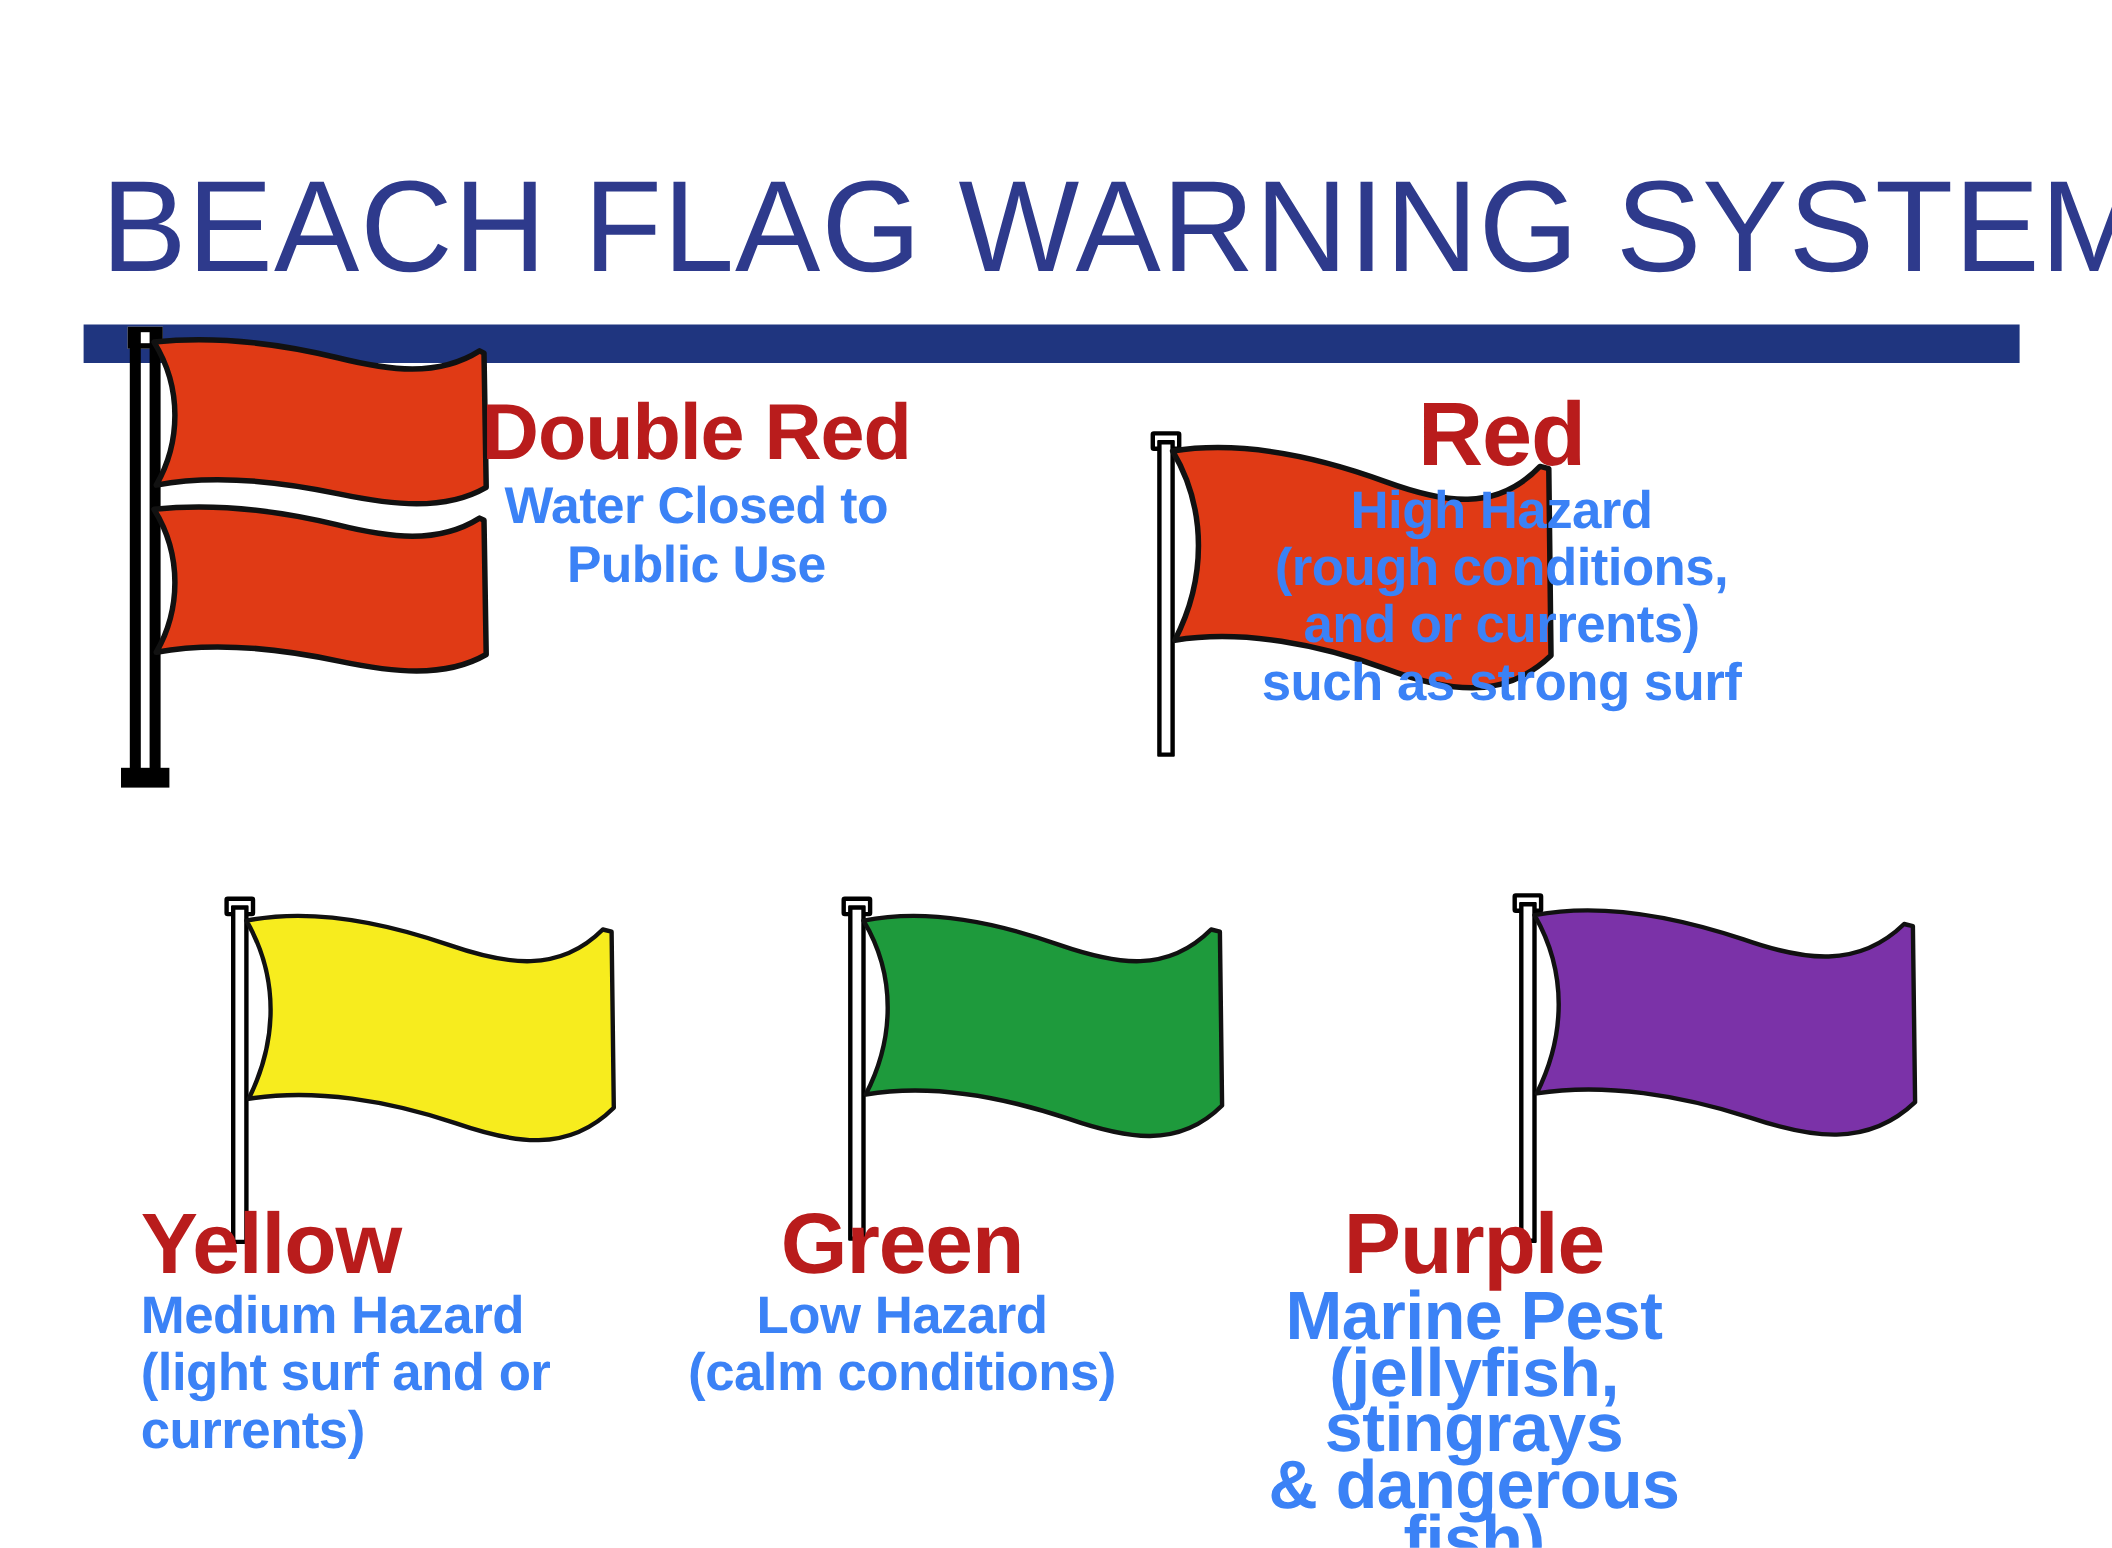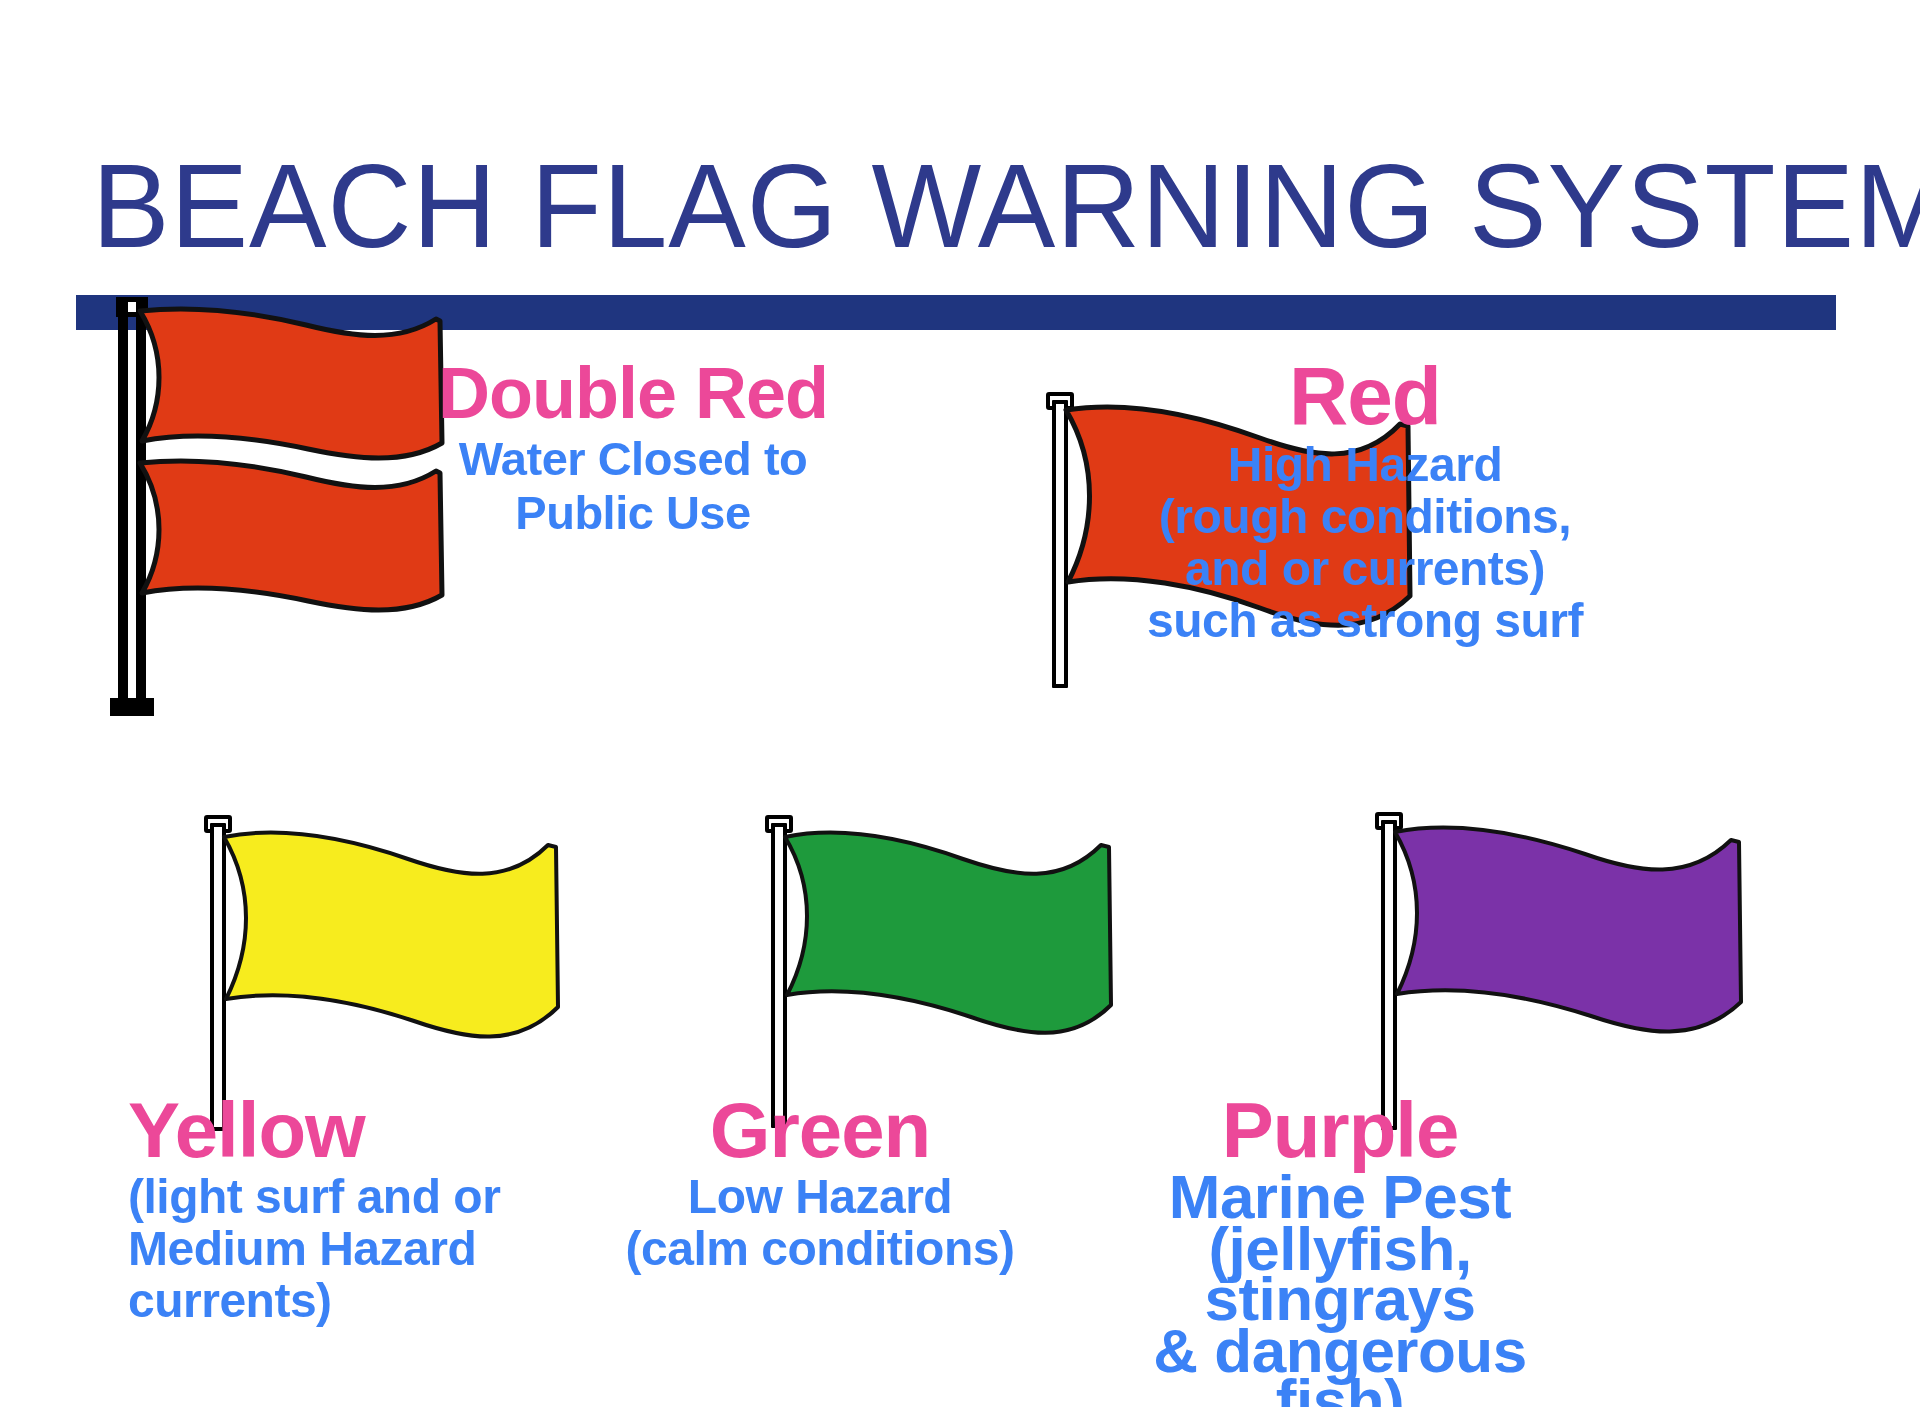--- a/index.html
+++ b/index.html
@@ -74,21 +74,21 @@
     position: absolute;
     background: #000000;
   }
 
   .flag-svg { position: absolute; display: block; }
 
   
   .caption { position: absolute; color: #000000; }
   .caption .ttl {
     font-weight: bold;
-    color: #ec4899;
+    color: #b91c1c;
     display: block;
     letter-spacing: -1px;
   }
   .caption .sub {
     font-weight: bold;
     color: #3b82f6;
     display: block;
     letter-spacing: -0.5px;
   }
 
@@ -174,22 +174,22 @@
   <div class="pole pole-white" style="left:210px; top:823px; width:16px; height:308px;"></div>
 
   <svg class="flag-svg" width="350" height="230" viewBox="0 0 350 230" style="left:218px; top:823px;">
     <path d="M6,14 C66,2 132,16 190,36 C242,54 290,62 330,22 L338,24
              L340,184 C298,226 248,216 196,198 C136,178 68,166 8,176
              C34,124 36,66 6,14 Z" fill="#F7EC1E" stroke="#111111" stroke-width="4" stroke-linejoin="round"></path>
   </svg>
 
   <div class="caption" id="caption-yellow">
     <span class="ttl">Yellow</span>
+    <span class="sub">Medium Hazard</span>
     <span class="sub">(light surf and or</span>
-    <span class="sub">Medium Hazard</span>
     <span class="sub">currents)</span>
   </div>
 </div>
 
 <div class="flag-group" style="left:0px; top:0px; width:1100px; height:1231px;">
 
   <div class="finial-white" style="left:765px; top:815px; width:28px; height:18px;"></div>
   <div class="pole pole-white" style="left:771px; top:823px; width:16px; height:305px;"></div>
 
   <svg class="flag-svg" width="340" height="225" viewBox="0 0 340 225" style="left:779px; top:823px;">

